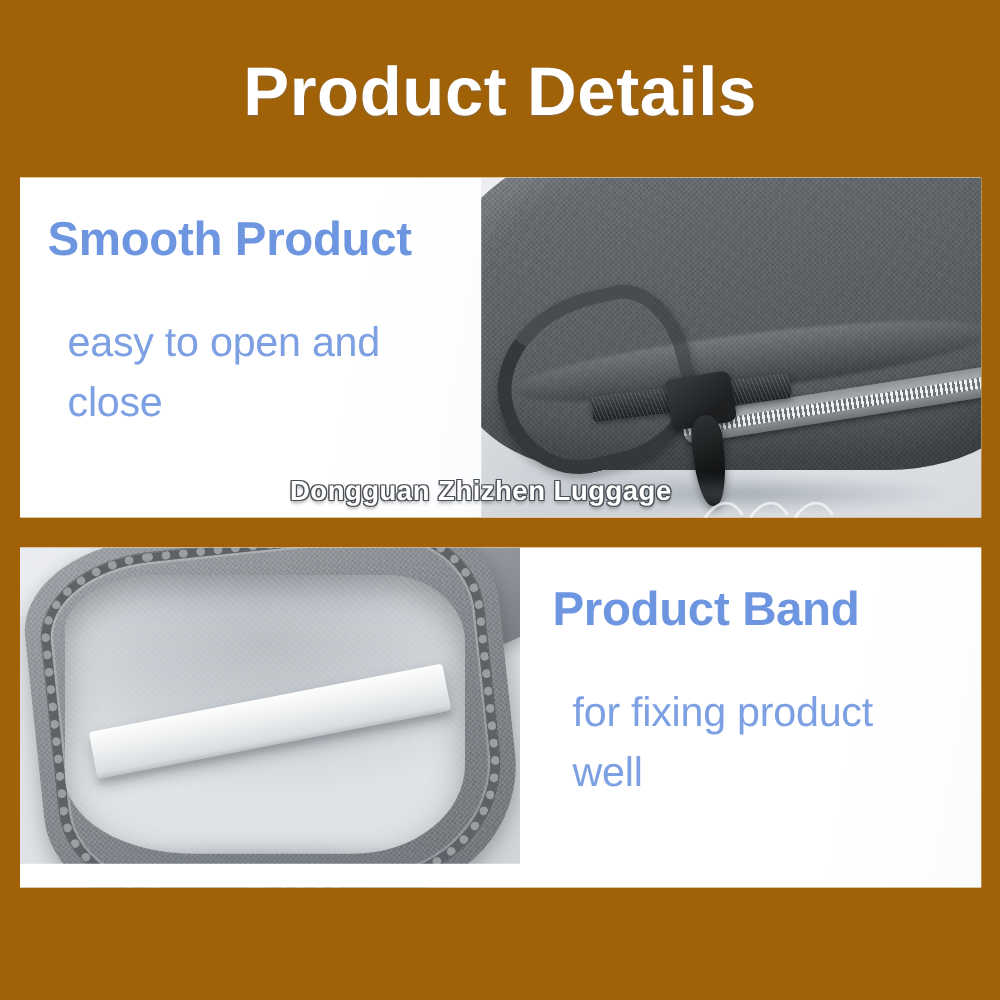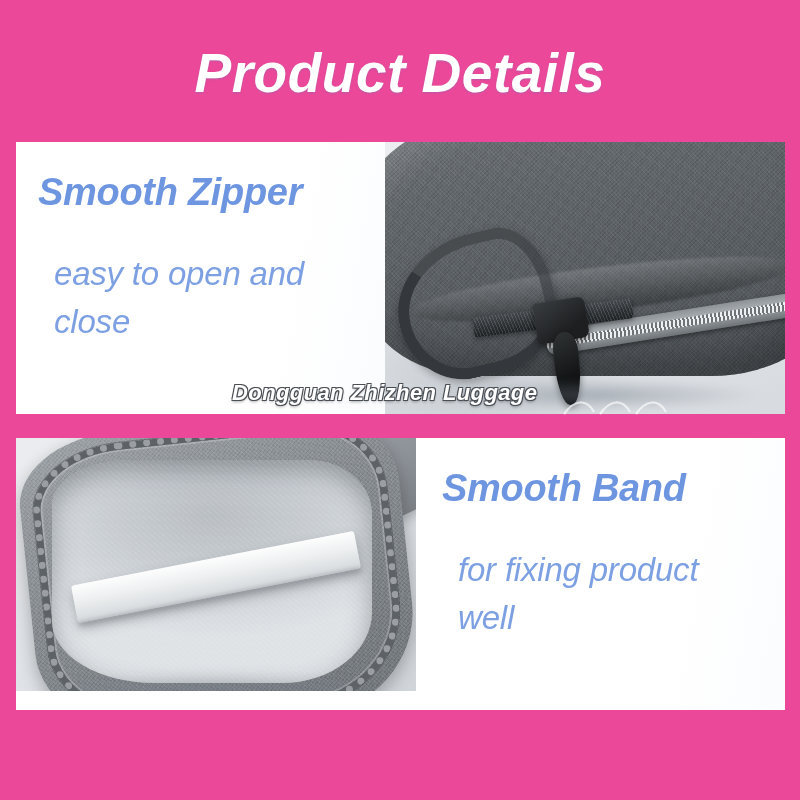--- a/index.html
+++ b/index.html
@@ -8,23 +8,22 @@
     background: #ffffff;
   }
   body {
     font-family: "Liberation Sans", sans-serif;
   }
 
   .poster {
     position: relative;
     width: 800px;
     height: 800px;
-    background: #ec4899;
+    background: #a16207;
     overflow: hidden;
-    font-style: italic;
   }
 
   
   .title-bar {
     position: absolute;
     left: 0;
     top: 0;
     width: 800px;
     height: 142px;
     display: flex;
@@ -386,21 +385,21 @@
 
 <div class="poster">
 
   <div class="title-bar">
     <div class="title-text">Product Details</div>
   </div>
 
   <div class="panel panel-top">
 
     <div class="text-half">
-      <div class="headline">Smooth Zipper</div>
+      <div class="headline">Smooth Product</div>
       <div class="subline">easy to open and close</div>
     </div>
 
     <div class="photo-half">
       <div class="p1-bg"></div>
       <div class="p1-case">
         <div class="tex"></div>
       </div>
       <div class="p1-seam"></div>
       <div class="p1-zip"></div>
@@ -423,21 +422,21 @@
       </div>
       <div class="p2-inner">
         <div class="p2-inner-tex"></div>
       </div>
       <div class="p2-band"></div>
       <div class="p2-shadow"></div>
       <div class="p2-floor"></div>
     </div>
 
     <div class="text-half right-side">
-      <div class="headline">Smooth Band</div>
+      <div class="headline">Product Band</div>
       <div class="subline">for fixing product well</div>
     </div>
   </div>
 
   <div class="watermark">Dongguan Zhizhen Luggage</div>
 
   <svg class="swoosh" viewBox="0 0 150 26" xmlns="http://www.w3.org/2000/svg">
     <path d="M4 22 C14 8, 26 6, 34 20" stroke="#ffffff" stroke-width="2.2" fill="none" opacity="0.75"></path>
     <path d="M40 22 C50 8, 62 6, 70 20" stroke="#ffffff" stroke-width="2.2" fill="none" opacity="0.75"></path>
     <path d="M76 22 C86 8, 98 6, 106 20" stroke="#ffffff" stroke-width="2.2" fill="none" opacity="0.75"></path>

